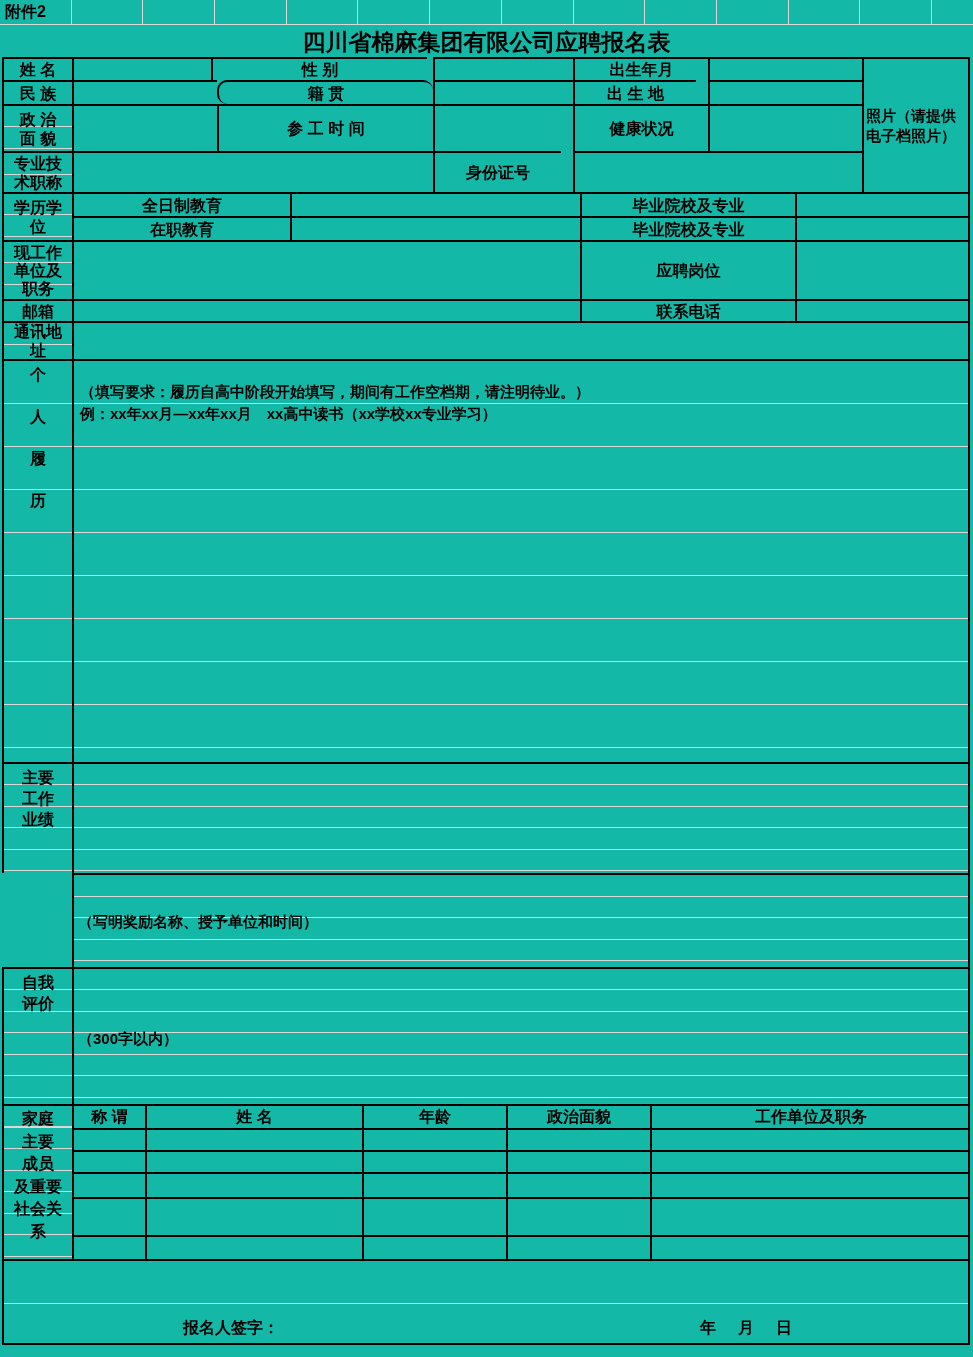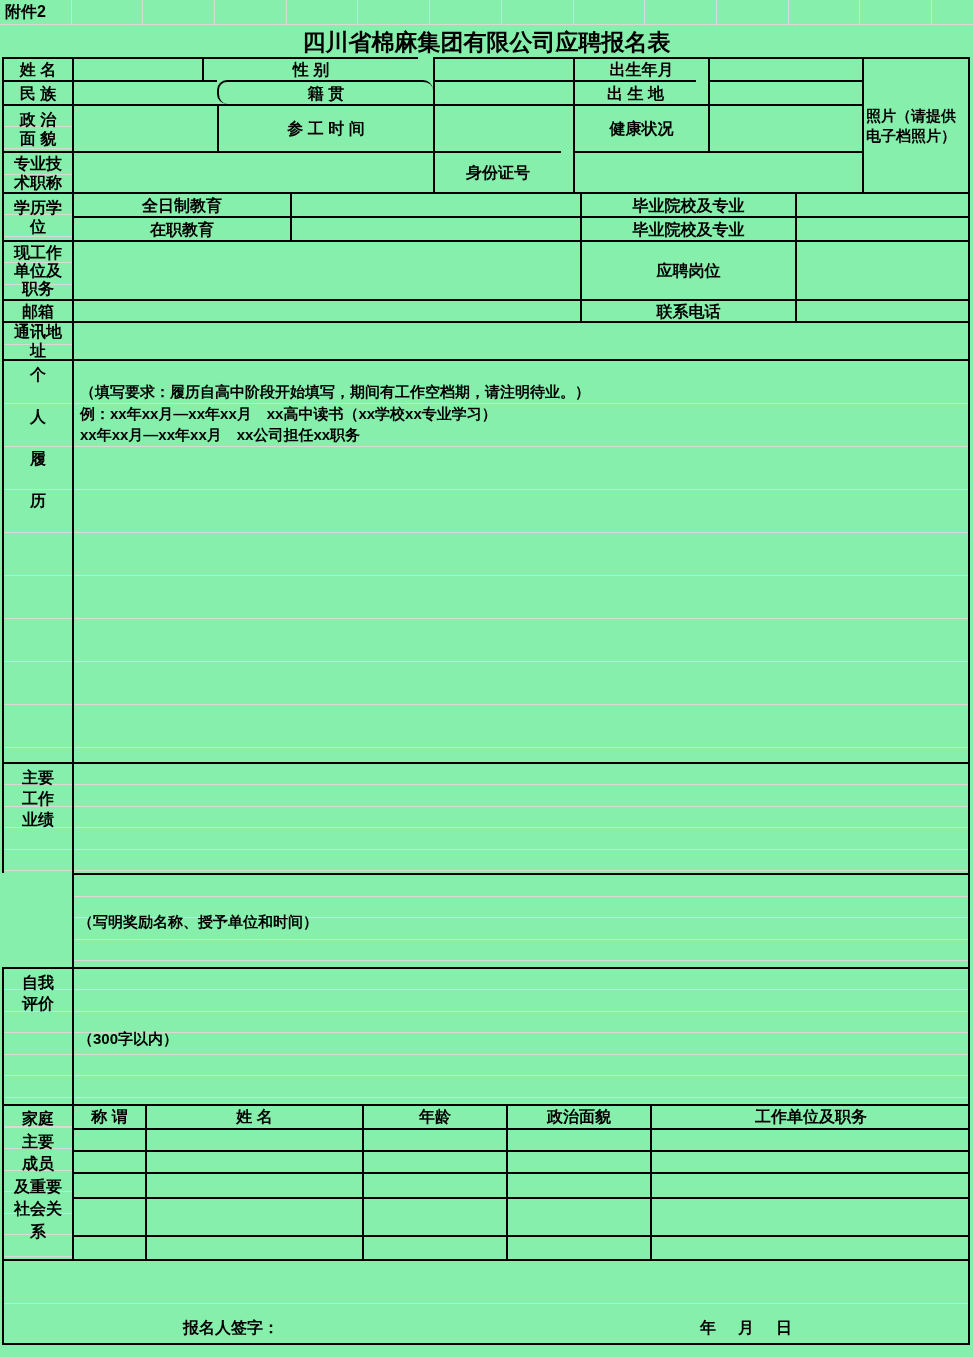--- a/index.html
+++ b/index.html
@@ -1,17 +1,17 @@
 <!DOCTYPE html>
 <html><head>
 <meta charset="utf-8">
 <style>
   html,body{margin:0;padding:0;background:#fff;}
   #sheet{
-    position:relative;width:973px;height:1357px;background:#86efac;
+    position:relative;width:973px;height:1357px;background:#14b8a6;
     font-family:"Liberation Sans",sans-serif;color:#000;overflow:hidden;
   }
   .cell{position:absolute;border-left:2px solid #000;border-top:2px solid #000;box-sizing:border-box;background:transparent;}
   .lab{display:flex;align-items:center;justify-content:center;font-weight:bold;font-size:16px;line-height:19px;text-align:center;white-space:pre-line;}
   .lab-top{display:flex;align-items:flex-start;justify-content:center;font-weight:bold;font-size:16px;text-align:center;white-space:pre-line;padding-top:3px;}
   .inp{}
   .box{}
   .grid-h{background-image:repeating-linear-gradient(to bottom,transparent 0,transparent 20.5px,#d9d9d9 20.5px,#d9d9d9 21.5px);}
   .strip{position:absolute;background:#000;}
   #topstrip{position:absolute;left:0;top:0;width:973px;height:25px;
@@ -36,21 +36,21 @@
 <body>
 
 <div id="sheet">
 
   <div id="topstrip"></div>
   <div id="attach">附件2</div>
   <div id="title">四川省棉麻集团有限公司应聘报名表</div>
 
   <div class="cell lab" style="left:2px;top:57px;width:70px;height:23px;">姓  名</div>
   <div class="cell inp" style="left:72px;top:57px;width:145px;height:23px;"></div>
-  <div class="cell lab" style="left:202px;top:57px;width:216px;height:23px;">性  别</div>
+  <div class="cell lab" style="left:211px;top:57px;width:216px;height:23px;">性  别</div>
   <div class="cell inp" style="left:433px;top:57px;width:140px;height:23px;"></div>
   <div class="cell lab" style="left:573px;top:57px;width:135px;height:23px;">出生年月</div>
   <div class="cell inp" style="left:708px;top:57px;width:154px;height:23px;"></div>
   <div class="cell" id="photo-cell" style="left:862px;top:57px;width:108px;height:135px;">照片（请提供
 电子档照片）</div>
 
   <div class="cell lab" style="left:2px;top:80px;width:70px;height:24px;">民  族</div>
   <div class="cell inp" style="left:72px;top:80px;width:145px;height:24px;"></div>
   <div class="cell lab" style="left:217px;top:80px;width:216px;height:24px;border-radius:10px;">籍  贯</div>
   <div class="cell inp" style="left:433px;top:80px;width:140px;height:24px;"></div>
@@ -101,21 +101,20 @@
   <div class="cell lab-top grid-h" style="left:2px;top:359px;width:70px;height:403px;line-height:21px;">个
 
 人
 
 履
 
 历</div>
   <div class="cell box grid-h" style="left:72px;top:359px;width:898px;height:403px;padding:20px 0 0 6px;">
     <div class="resline">（填写要求：履历自高中阶段开始填写，期间有工作空档期，请注明待业。）</div>
     <div class="resline">例：xx年xx月—xx年xx月　xx高中读书（xx学校xx专业学习）</div>
-    <div class="resline">xx年xx月—xx年xx月　xx公司担任xx职务</div>
   </div>
 
   <div class="cell lab-top grid-h" style="left:2px;top:762px;width:70px;height:111px;line-height:21px;">主要
 工作
 业绩</div>
   <div class="cell box grid-h" style="left:72px;top:762px;width:898px;height:111px;"></div>
 
   <div class="cell box grid-h" style="left:72px;top:873px;width:898px;height:94px;"></div>
   <div class="note" style="left:78px;top:913px;">（写明奖励名称、授予单位和时间）</div>
 

